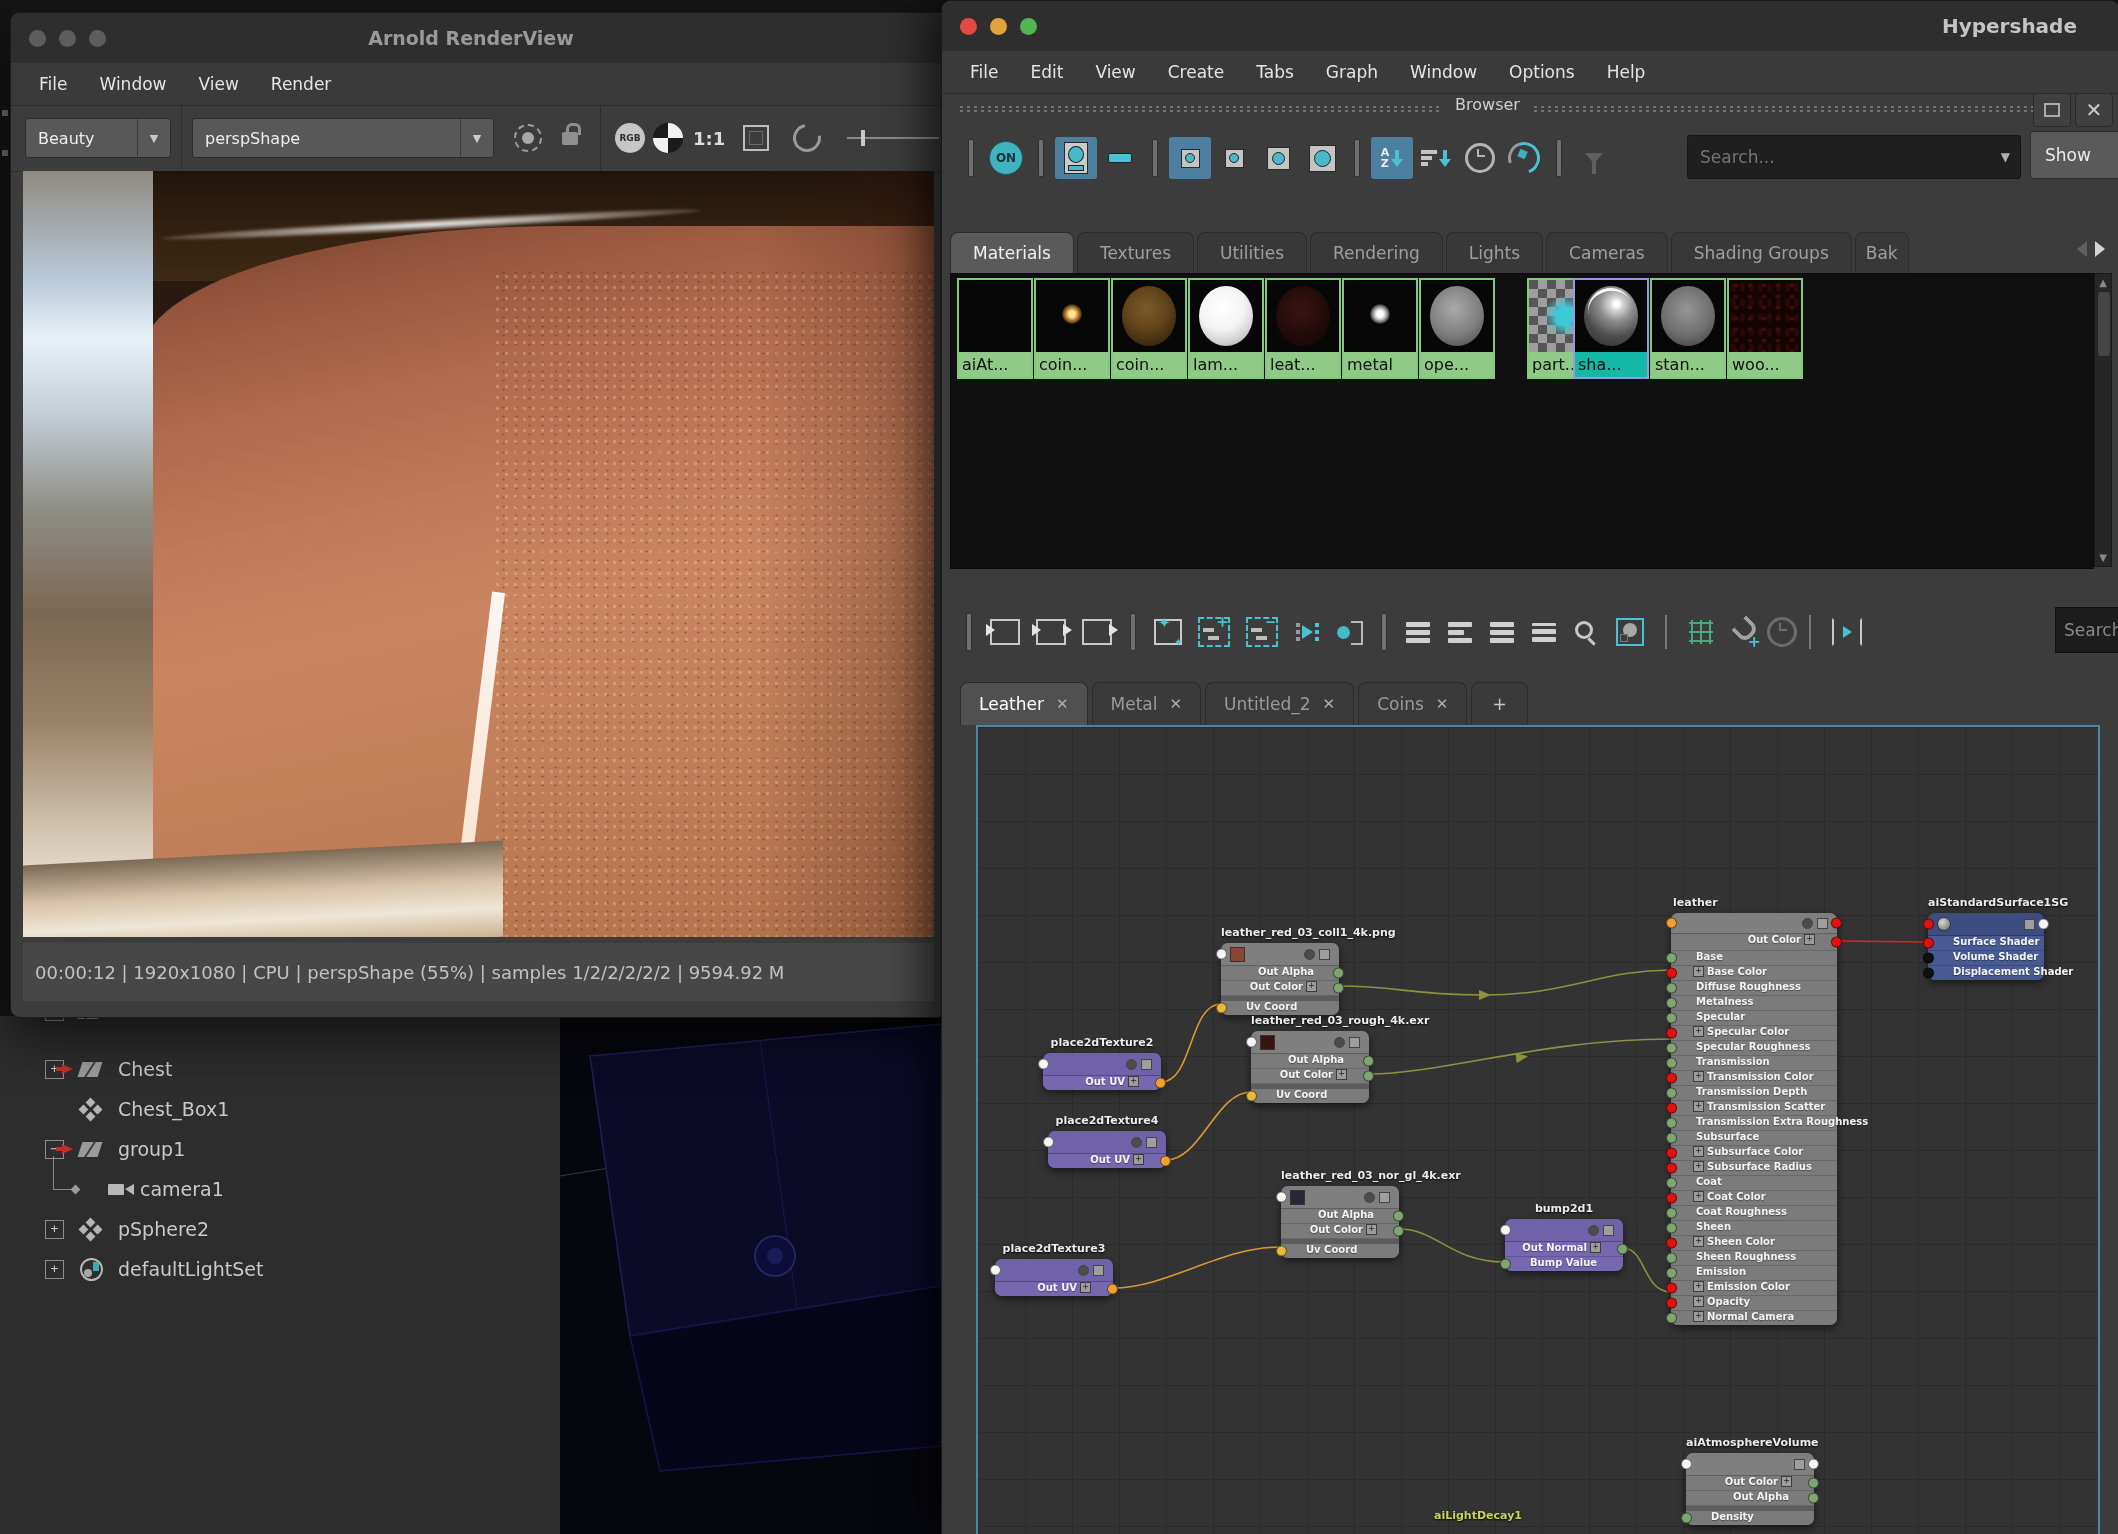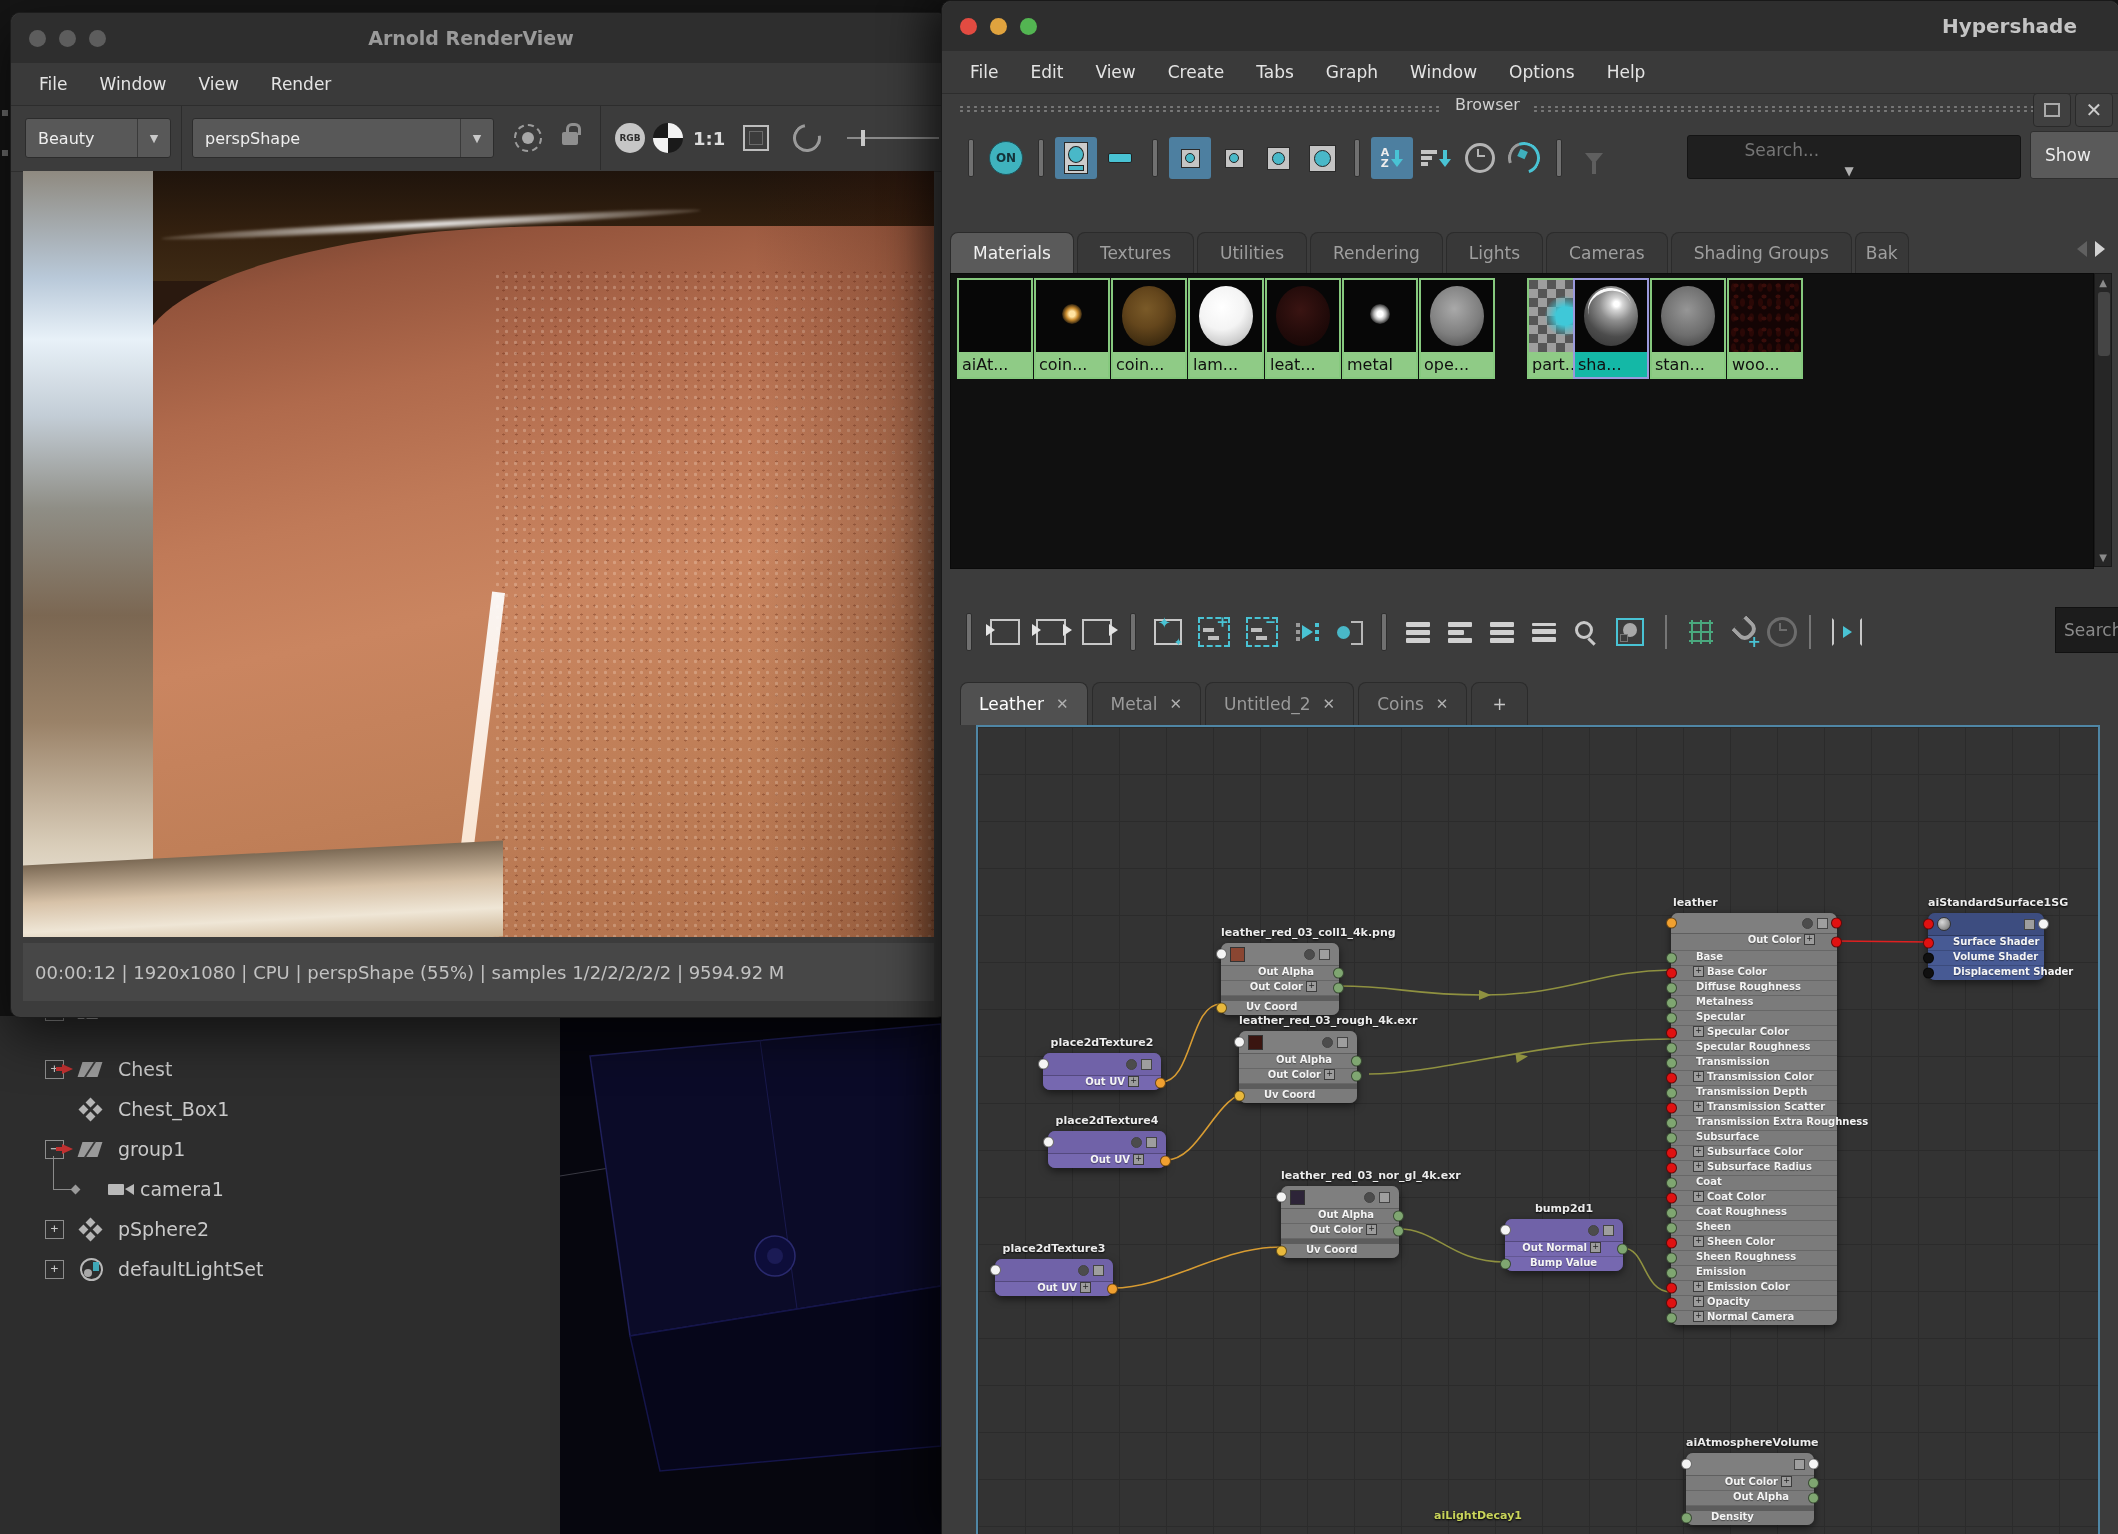--- a/index.html
+++ b/index.html
@@ -100,21 +100,21 @@
   .dn .tri{width:0;height:0;border-left:6px solid transparent;border-right:6px solid transparent;border-top:8px solid #49c3d4;}
   .typebars{display:flex;flex-direction:column;gap:2px;margin-right:2px;}
   .typebars i{height:4px;background:#c4c4c4;display:block;}
   .g-clock{width:24px;height:24px;border:3px solid #b4b4b4;border-radius:50%;position:relative;}
   .g-clock::before{content:"";position:absolute;left:9px;top:3px;width:2px;height:8px;background:#b4b4b4;}
   .g-clock::after{content:"";position:absolute;left:10px;top:9px;width:7px;height:2px;background:#b4b4b4;}
   .g-cycle{width:26px;height:26px;border:3px solid #49c3d4;border-radius:50%;border-left-color:#9a9a9a;border-bottom-color:transparent;transform:rotate(25deg);position:relative;}
   .g-cycle::before{content:"";position:absolute;left:6px;top:6px;width:8px;height:8px;background:#3fb0bd;}
   .g-funnel{width:0;height:0;border-left:9px solid transparent;border-right:9px solid transparent;border-top:11px solid #6f6f6f;position:relative;opacity:.7;}
   .g-funnel::after{content:"";position:absolute;left:-2px;top:-2px;width:4px;height:12px;background:#6f6f6f;}
-  #hs-search{position:absolute;left:745px;top:134px;width:332px;height:42px;background:#1f1f1f;border:1px solid #141414;border-radius:3px;display:flex;align-items:center;flex-direction:column;}
+  #hs-search{position:absolute;left:745px;top:134px;width:332px;height:42px;background:#1f1f1f;border:1px solid #141414;border-radius:3px;display:flex;align-items:center;}
   #hs-search input{flex:1;background:transparent;border:none;outline:none;color:#9a9a9a;font-size:17px;padding:0 12px;font-family:inherit;}
   #hs-search .dda{color:#b0b0b0;font-size:12px;padding-right:10px;}
   #hs-show{position:absolute;left:1088px;top:130px;width:110px;height:48px;background:#5a5a5a;border:1px solid #2e2e2e;border-radius:3px;color:#ececec;font-size:17px;display:flex;align-items:center;padding-left:14px;box-sizing:border-box;}
 
   
   #cat-tabs{position:absolute;left:8px;top:228px;height:44px;display:flex;align-items:flex-end;gap:3px;}
   .cat-tab{height:40px;display:flex;align-items:center;padding:0 22px;background:#383838;border:1px solid #2b2b2b;border-bottom:none;border-radius:8px 8px 0 0;color:#9f9f9f;font-size:17px;white-space:nowrap;}
   .cat-tab.active{background:#5a5a5a;color:#f0f0f0;}
   .cat-tab.cut{max-width:46px;overflow:hidden;padding:0 10px;}
   .tab-arrows{position:absolute;right:14px;top:240px;display:flex;gap:8px;align-items:center;}
@@ -660,21 +660,21 @@
               <span class="pdot green r"></span>
               <span class="rlab">Out Color</span>
               <span class="expbox">+</span>
             </div>
             <div class="ngap"></div>
             <div class="nrow last">
               <span class="pdot yellow l"></span>
               <span class="rlab">Uv Coord</span>
             </div>
           </div>
-          <div class="node t-file" style="left: 261px; top: 304px; width: 118px;">
+          <div class="node t-file" style="left: 273px; top: 304px; width: 118px;">
             <div class="ntitle">leather_red_03_rough_4k.exr</div>
             <div class="nhead">
               <span class="pdot white l"></span>
               <span class="thumbq" style="background: rgb(58, 21, 16);"></span>
               <span class="spacer"></span>
               <span class="mini dark"></span>
               <span class="mini"></span>
             </div>
             <div class="nrow side-r">
               <span class="pdot green r"></span>

